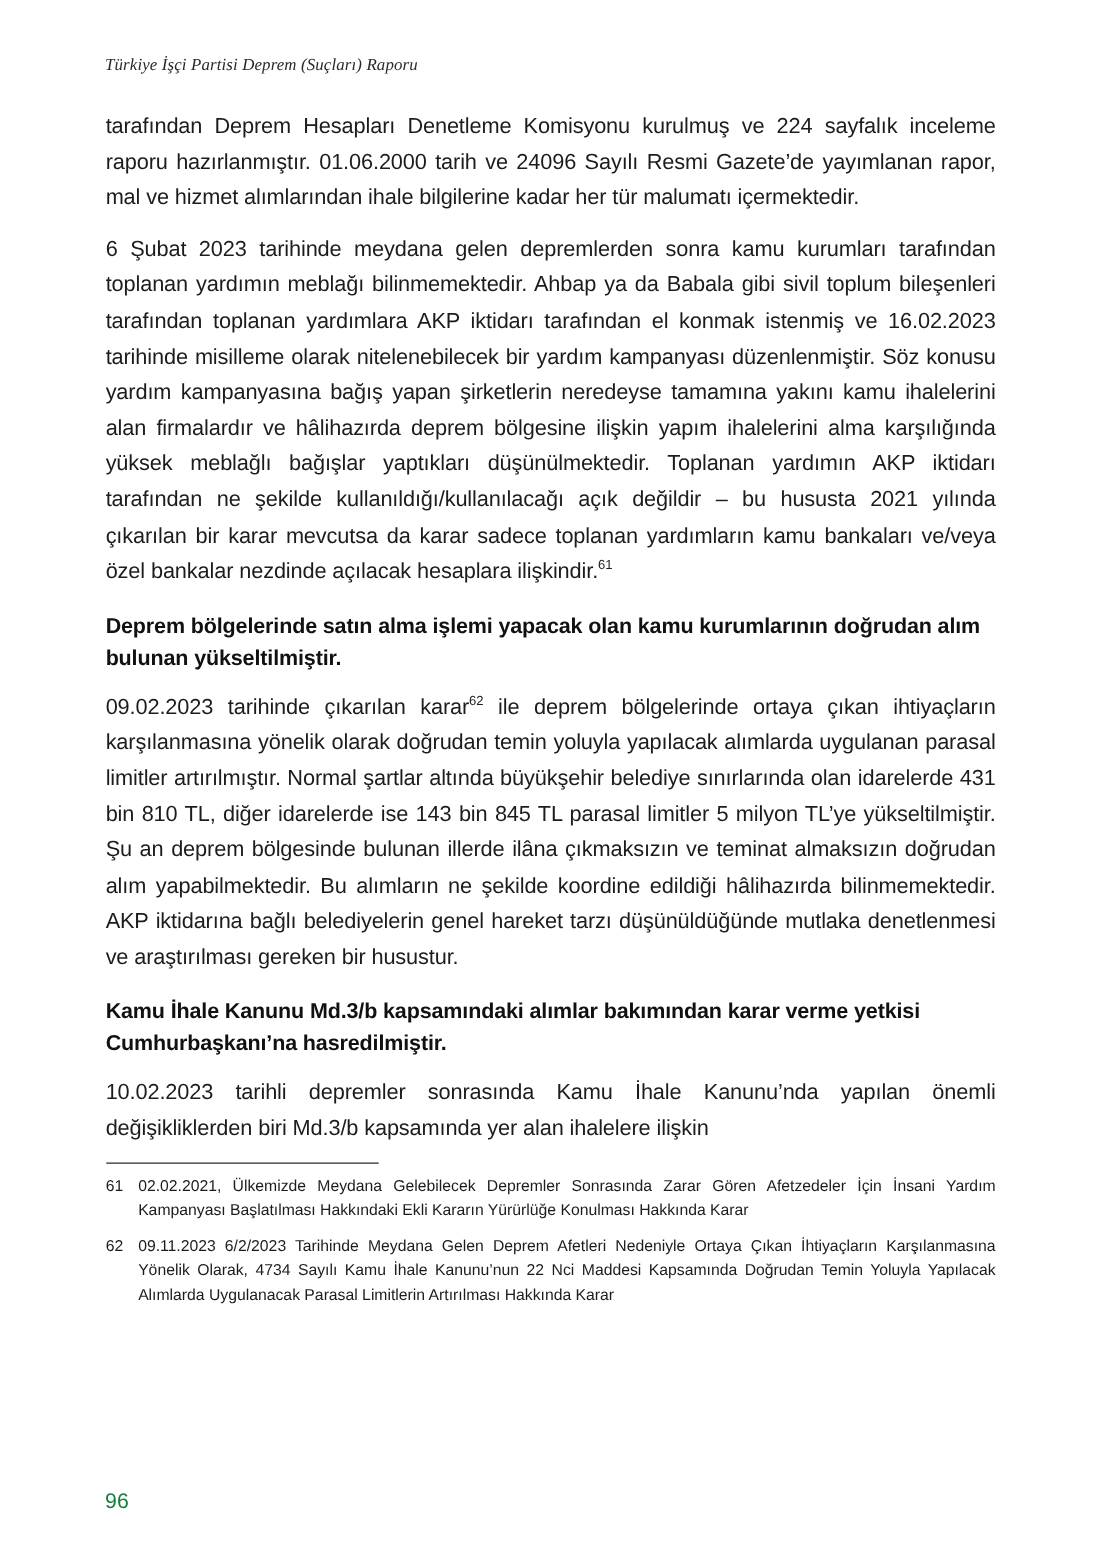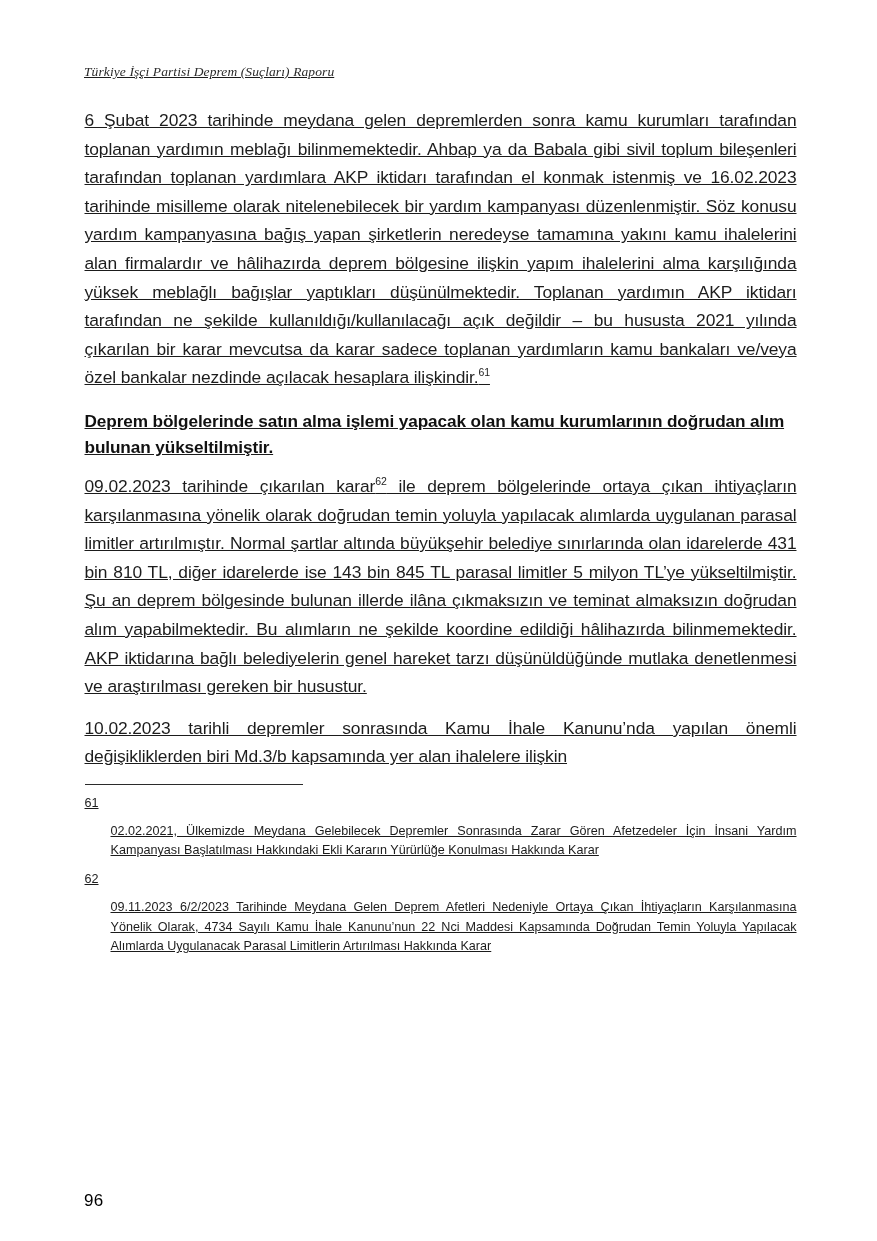--- a/index.html
+++ b/index.html
@@ -15,22 +15,21 @@
     position: relative;
     overflow: hidden;
   }
   .page {
     position: absolute;
     left: 0;
     top: 0;
     width: 877px;
     height: 1241px;
     box-sizing: border-box;
-    padding: 64px 80px 0 84px;
-    text-decoration: underline;
+    padding: 44px 80px 0 84px;
   }
   .running-head {
     font-family: "Liberation Serif", serif;
     font-style: italic;
     font-size: 13.5px;
     color: #2a2a2a;
     letter-spacing: 0.1px;
     margin: 0 0 26px 0;
   }
   .body-col {
@@ -86,47 +85,48 @@
   }
   .footnote .fn-num {
     width: 26px;
     flex: 0 0 26px;
     font-size: 12.6px;
     line-height: 19.6px;
   }
   .footnote .fn-text {
     flex: 1 1 auto;
     text-align: justify;
-    margin-top: 28px;
   }
   .page-number {
     position: absolute;
     left: 84px;
     bottom: 30px;
     font-size: 17px;
-    color: #000000;
+    color: #15803d;
     letter-spacing: 0.2px;
   }
 </style>
 </head>
 <body>
 
 <div class="page">
 
   <div class="running-head">Türkiye İşçi Partisi Deprem (Suçları) Raporu</div>
 
   <div class="body-col">
 
+    <p class="para first">tarafından Deprem Hesapları Denetleme Komisyonu kurulmuş ve 224 sayfalık inceleme raporu hazırlanmıştır. 01.06.2000 tarih ve 24096 Sayılı Resmi Gazete’de yayımlanan rapor, mal ve hizmet alımlarından ihale bilgilerine kadar her tür malumatı içermektedir.</p>
 
     <p class="para tight"><span>6 Şubat 2023 tarihinde meydana gelen depremlerden sonra kamu kurumları tarafından toplanan yardımın meblağı bilinmemektedir. Ahbap ya da Babala gibi sivil toplum bileşenleri tarafından toplanan yardımlara AKP iktidarı tarafından el konmak istenmiş ve 16.02.2023 tarihinde misilleme olarak nitelenebilecek bir yardım kampanyası düzenlenmiştir. Söz konusu yardım kampanyasına bağış yapan şirketlerin neredeyse tamamına yakını kamu ihalelerini alan firmalardır ve hâlihazırda deprem bölgesine ilişkin yapım ihalelerini alma karşılığında yüksek meblağlı bağışlar yaptıkları düşünülmektedir. Toplanan yardımın AKP iktidarı tarafından ne şekilde kullanıldığı/kullanılacağı açık değildir – bu hususta 2021 yılında çıkarılan bir karar mevcutsa da karar sadece toplanan yardımların kamu bankaları ve/veya özel bankalar nezdinde açılacak hesaplara ilişkindir.</span><sup>61</sup></p>
 
     <h3 class="subhead">Deprem bölgelerinde satın alma işlemi yapacak olan kamu kurumlarının doğrudan alım bulunan yükseltilmiştir.</h3>
 
     <p class="para"><span>09.02.2023 tarihinde çıkarılan karar</span><sup>62</sup><span> ile deprem bölgelerinde ortaya çıkan ihtiyaçların karşılanmasına yönelik olarak doğrudan temin yoluyla yapılacak alımlarda uygulanan parasal limitler artırılmıştır. Normal şartlar altında büyükşehir belediye sınırlarında olan idarelerde 431 bin 810 TL, diğer idarelerde ise 143 bin 845 TL parasal limitler 5 milyon TL’ye yükseltilmiştir. Şu an deprem bölgesinde bulunan illerde ilâna çıkmaksızın ve teminat almaksızın doğrudan alım yapabilmektedir. Bu alımların ne şekilde koordine edildiği hâlihazırda bilinmemektedir. AKP iktidarına bağlı belediyelerin genel hareket tarzı düşünüldüğünde mutlaka denetlenmesi ve araştırılması gereken bir husustur.</span></p>
 
+    <h3 class="subhead">Kamu İhale Kanunu Md.3/b kapsamındaki alımlar bakımından karar verme yetkisi Cumhurbaşkanı’na hasredilmiştir.</h3>
 
     <p class="para">10.02.2023 tarihli depremler sonrasında Kamu İhale Kanunu’nda yapılan önemli değişikliklerden biri Md.3/b kapsamında yer alan ihalelere ilişkin</p>
 
   </div>
 
   <div class="footnotes">
     <div class="footnote-rule"></div>
 
     <div class="footnote">
       <span class="fn-num">61</span>

